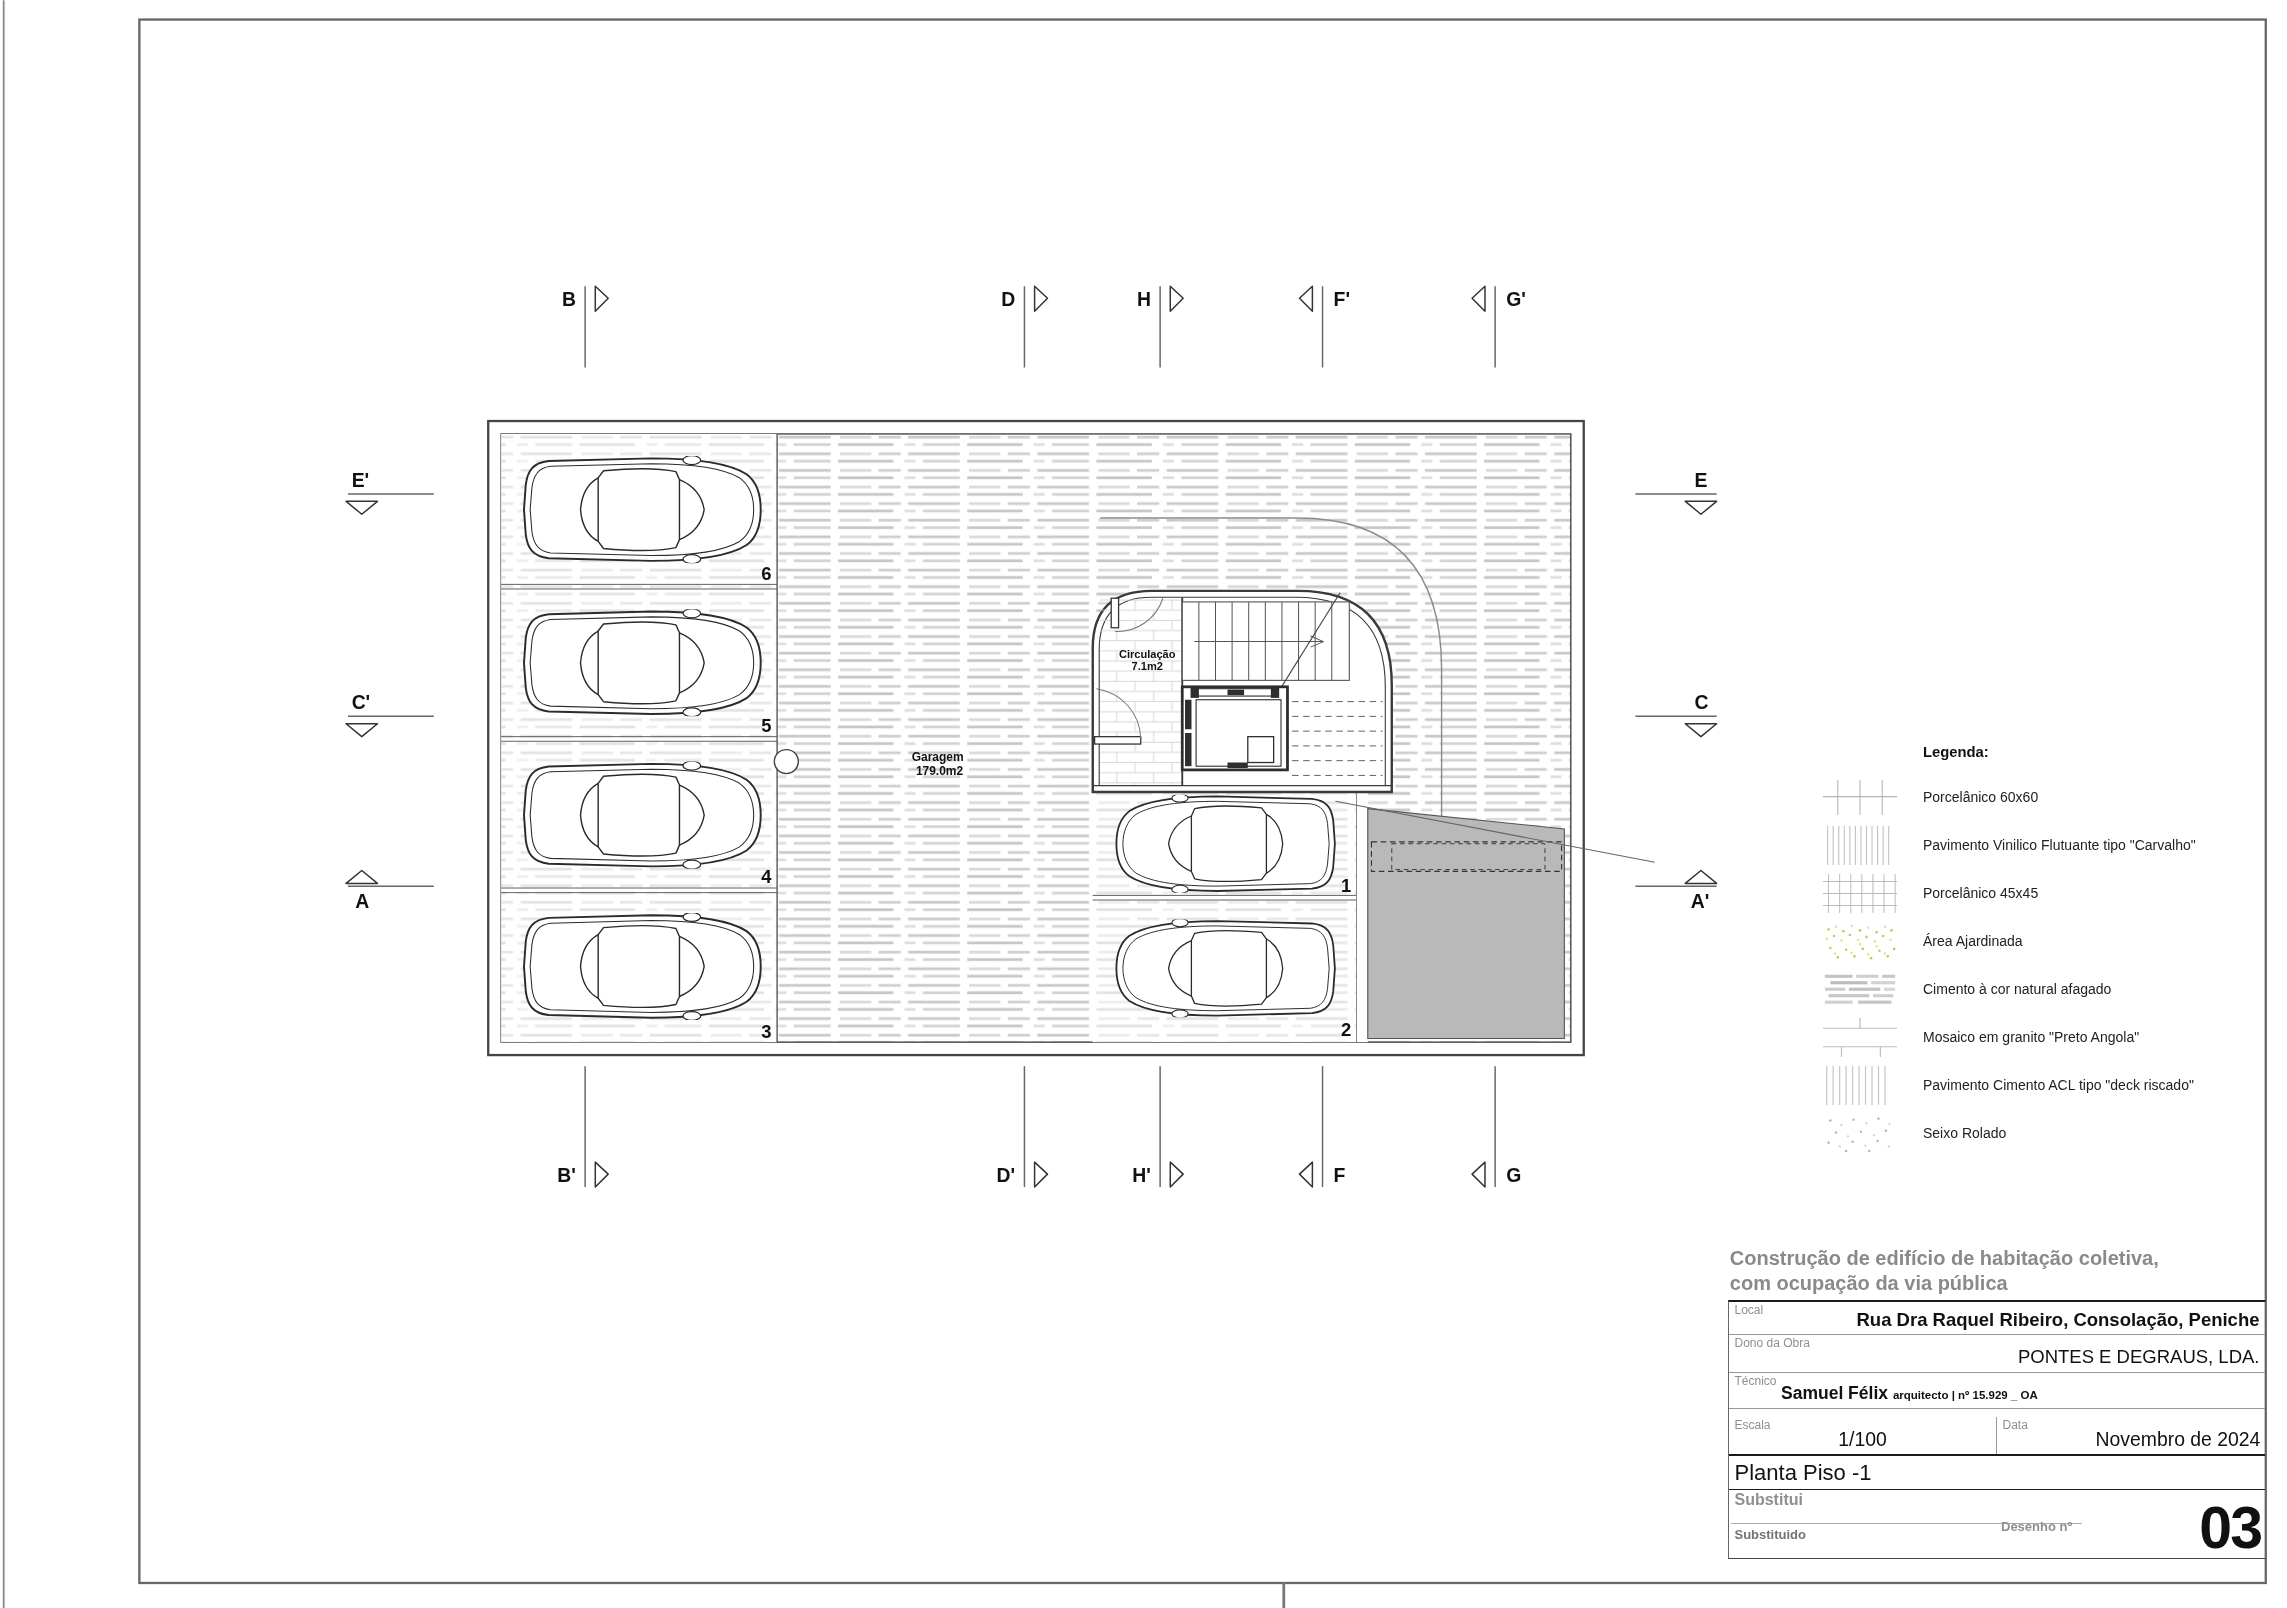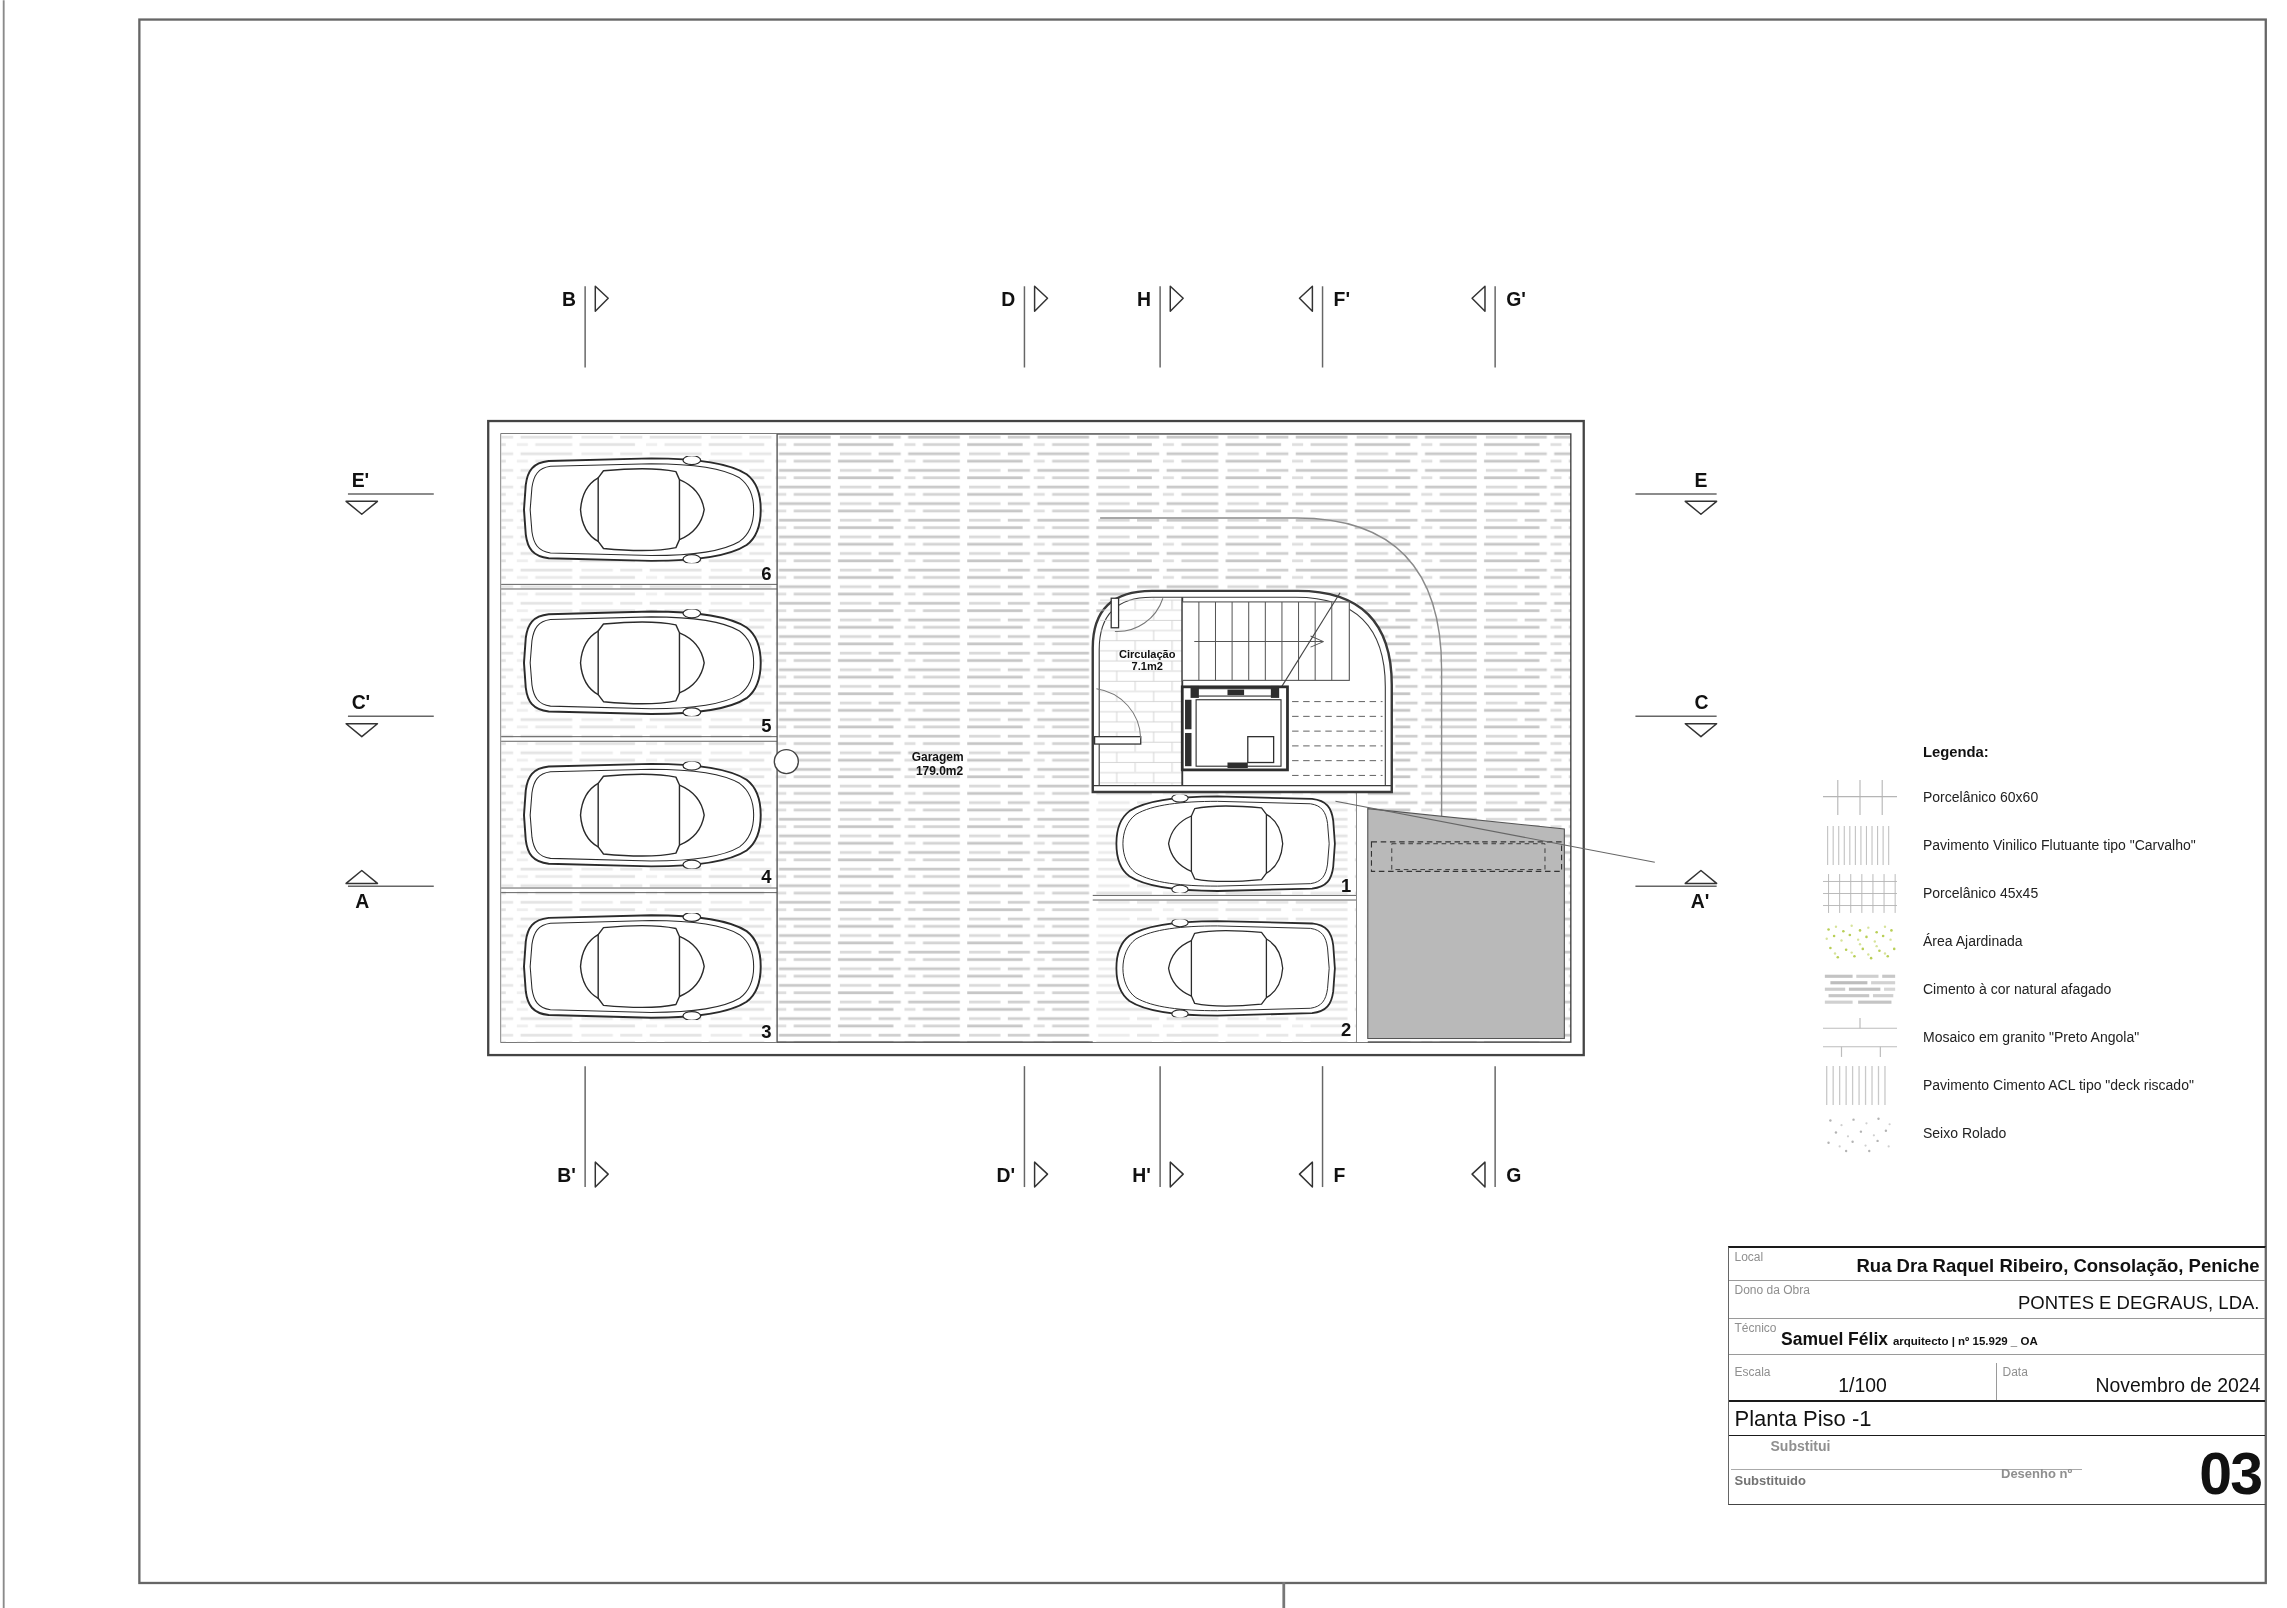--- a/index.html
+++ b/index.html
@@ -38,21 +38,21 @@
   .tb-row.r-projfase{height:37px;}
   .r-projfase .tb-col-l .tb-value{position:absolute;left:0;right:0;bottom:2.8px;text-align:center;font-size:19.4px;}
   .r-projfase .tb-col-r .tb-value{position:absolute;right:4.6px;bottom:2.8px;font-size:19.4px;}
   .tb-row.r-escaladata{height:37px;border-bottom:2.8px solid #1a1a1a;margin-top:8px;}
   .r-escaladata .tb-col-l .tb-value{position:absolute;left:0;right:0;bottom:2.8px;text-align:center;font-size:19.4px;}
   .r-escaladata .tb-col-r .tb-value{position:absolute;right:4.6px;bottom:2.8px;font-size:19.4px;}
   .tb-row.r-planta{height:33px;border-bottom:1.8px solid #1a1a1a;}
   .r-planta .tb-value{position:absolute;left:5.5px;bottom:2.8px;font-weight:normal;font-size:22px;}
   .tb-row.r-sub{height:68px;border-bottom:none;}
   .r-sub .sub-l{position:absolute;left:0;top:0;width:362px;height:100%;}
-  .r-sub .lbl-substitui{position:absolute;left:5.5px;top:1.8px;font-size:14px;color:#8f8f8f;font-weight:bold;margin-left:36px;}
+  .r-sub .lbl-substitui{position:absolute;left:5.5px;top:1.8px;font-size:16px;color:#8f8f8f;font-weight:bold;}
   .r-sub .sub-line{position:absolute;left:1.8px;top:33px;width:351px;border-top:0.9px solid #aaa;}
   .r-sub .lbl-substituido{position:absolute;left:5.5px;top:37px;font-size:13px;color:#737373;font-weight:bold;}
   .r-sub .lbl-desenho{position:absolute;left:272px;top:1.8px;font-size:13px;color:#8f8f8f;font-weight:bold;margin-top:28px;}
   .r-sub .num-desenho{position:absolute;right:3.7px;bottom:0px;font-weight:bold;font-size:59px;line-height:59px;letter-spacing:-1.8px;}
 </style>
 </head>
 <body>
 
 <div id="sheet">
 
@@ -477,20 +477,22 @@
         <circle cx="46" cy="34" r="1.2"></circle>
             <circle cx="71" cy="35" r="1.2"></circle>
       </g>
     </svg>
     <span class="legend-label">Seixo Rolado</span>
   </div>
 </div>
 
 
 <div id="titleblock">
+  <p class="tb-title"><span>Construção de edifício de habitação coletiva,</span><br>
+  <span>com ocupação da via pública</span></p>
 
   <div class="tb-box">
     <div class="tb-row r-local">
       <span class="tb-label">Local</span>
       <span class="tb-value">Rua Dra Raquel Ribeiro, Consolação, Peniche</span>
     </div>
     <div class="tb-row r-dono">
       <span class="tb-label">Dono da Obra</span>
       <span class="tb-value">PONTES E DEGRAUS, LDA.</span>
     </div>

